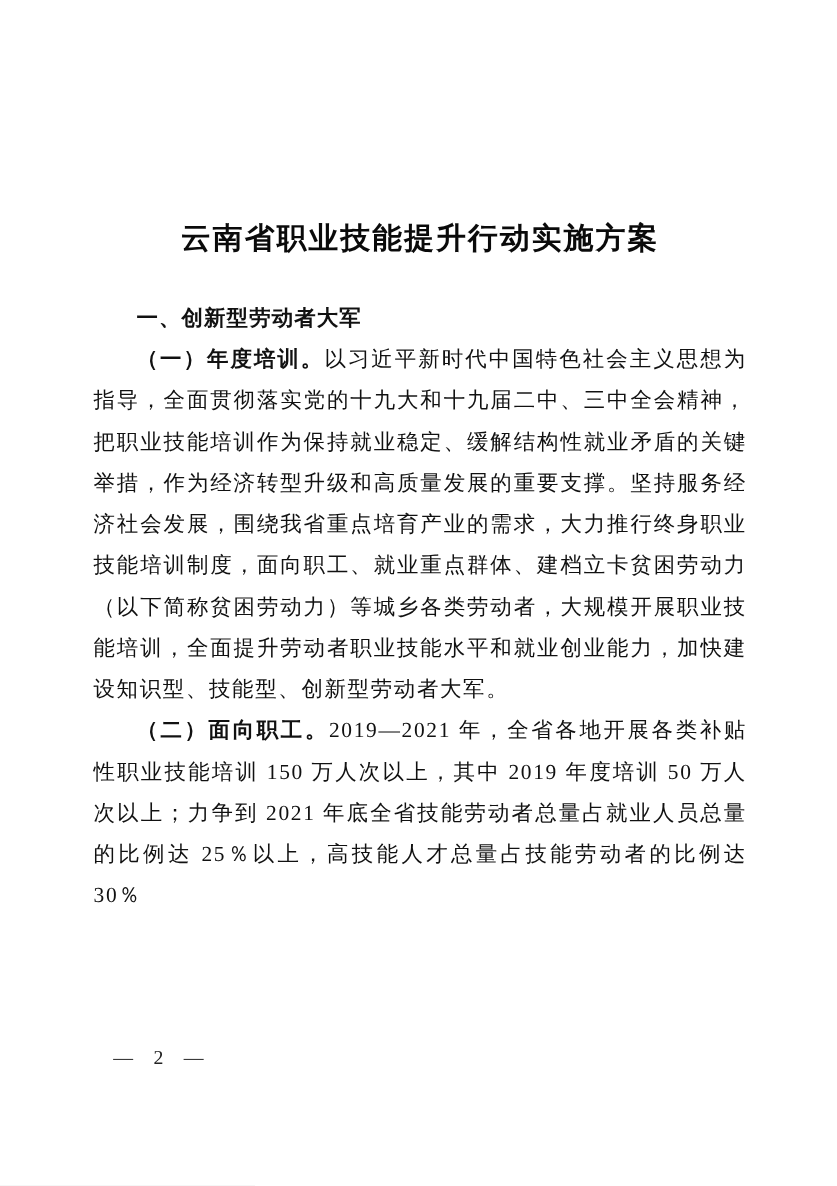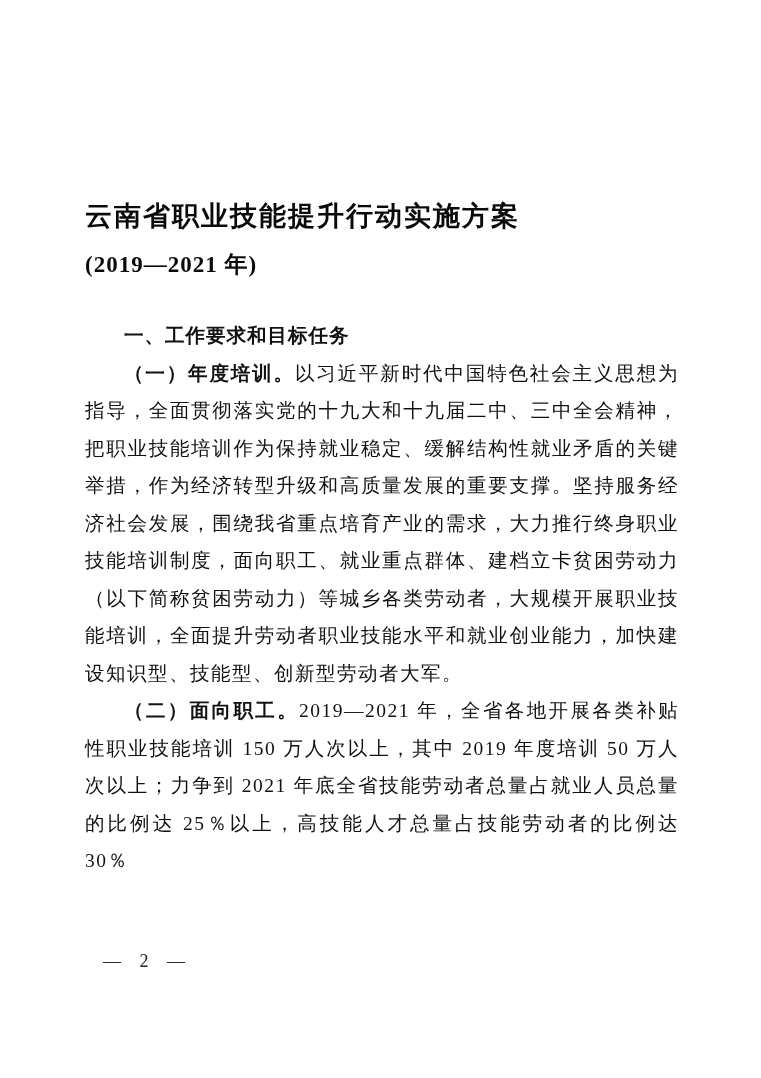--- a/index.html
+++ b/index.html
@@ -15,20 +15,21 @@
     color: #111111;
   }
   .content {
     position: absolute;
     left: 85px;
     top: 0;
     width: 594px;
   }
   .title-block {
     padding-top: 198px;
+    text-align: center;
   }
   .doc-title {
     font-size: 27px;
     font-weight: bold;
     letter-spacing: 2px;
     line-height: 36px;
     color: #0a0a0a;
   }
   .doc-subtitle {
     margin-top: 16px;
@@ -69,26 +70,25 @@
   }
 </style>
 </head>
 <body>
 
 <div class="page">
   <div class="content">
 
     <div class="title-block">
       <div class="doc-title">云南省职业技能提升行动实施方案</div>
-      <div class="doc-subtitle">(2019—2021 年)</div>
     </div>
 
     <div class="body-text">
 
-      <p class="section-heading">一、工作要求和目标任务</p>
+      <p class="section-heading">一、创新型劳动者大军</p>
 
       <p class="para"><span class="para-lead">（一）年度培训。</span><span>以习近平新时代中国特色社会主义思想为指导，全面贯彻落实党的十九大和十九届二中、三中全会精神，把职业技能培训作为保持就业稳定、缓解结构性就业矛盾的关键举措，作为经济转型升级和高质量发展的重要支撑。坚持服务经济社会发展，围绕我省重点培育产业的需求，大力推行终身职业技能培训制度，面向职工、就业重点群体、建档立卡贫困劳动力（以下简称贫困劳动力）等城乡各类劳动者，大规模开展职业技能培训，全面提升劳动者职业技能水平和就业创业能力，加快建设知识型、技能型、创新型劳动者大军。</span></p>
 
       <p class="para"><span class="para-lead">（二）面向职工。</span><span>2019—2021 年，全省各地开展各类补贴性职业技能培训 150 万人次以上，其中 2019 年度培训 50 万人次以上；力争到 2021 年底全省技能劳动者总量占就业人员总量的比例达 25％以上，高技能人才总量占技能劳动者的比例达 30％</span></p>
     </div>
 
   </div>
 
   <div class="page-footer">— 2 —</div>
 </div>

